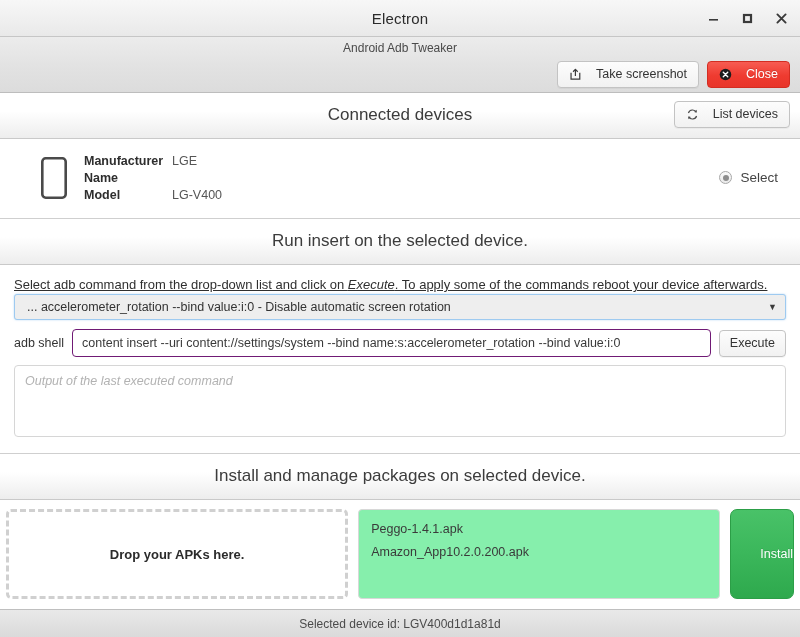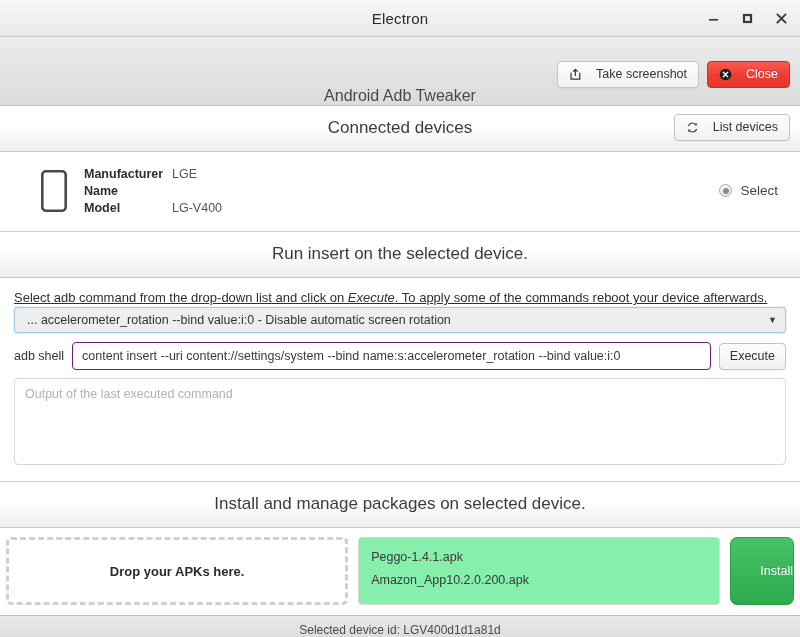--- a/index.html
+++ b/index.html
@@ -45,23 +45,22 @@
 
   
   .subbar {
     flex: 0 0 56px;
     background: linear-gradient(to bottom, #ececec 0%, #e2e2e2 55%, #dcdcdc 100%);
     border-bottom: 1px solid #bdbdbd;
     position: relative;
   }
   .subbar-title {
     text-align: center;
-    font-size: 16px; color: #4a4a4a;
+    font-size: 12px; color: #4a4a4a;
     padding-top: 4px;
-    margin-top: 46px;
   }
   .subbar-actions {
     position: absolute; right: 10px; top: 24px;
     display: flex; gap: 8px; align-items: center;
   }
   .btn {
     font-size: 12.5px;
     border-radius: 4px;
     padding: 6px 11px;
     display: inline-flex; align-items: center; gap: 14px;
@@ -185,30 +184,31 @@
     height: 28px;
     outline: none;
   }
   .btn-execute {
     font-size: 12.5px;
     padding: 6px 10px;
     height: 27px;
   }
   .output-wrap { padding: 8px 6px 2px; }
   textarea.output {
-    width: 100%; height: 87px;
+    width: 100%; height: 72px;
     resize: none;
     font-family: "Liberation Sans", sans-serif;
     font-size: 12.5px;
     color: #ec4899;
     border: 1px solid #d6d6d6;
     border-radius: 4px;
     padding: 8px 10px;
     outline: none;
     background: #fff;
+    font-style: italic;
   }
   textarea.output::placeholder { color: #b2b2b2; }
 
   
   .pkg-row {
     flex: 1 1 auto;
     display: flex; align-items: stretch; gap: 10px;
     padding: 9px 6px 10px;
     background: #fff;
   }

